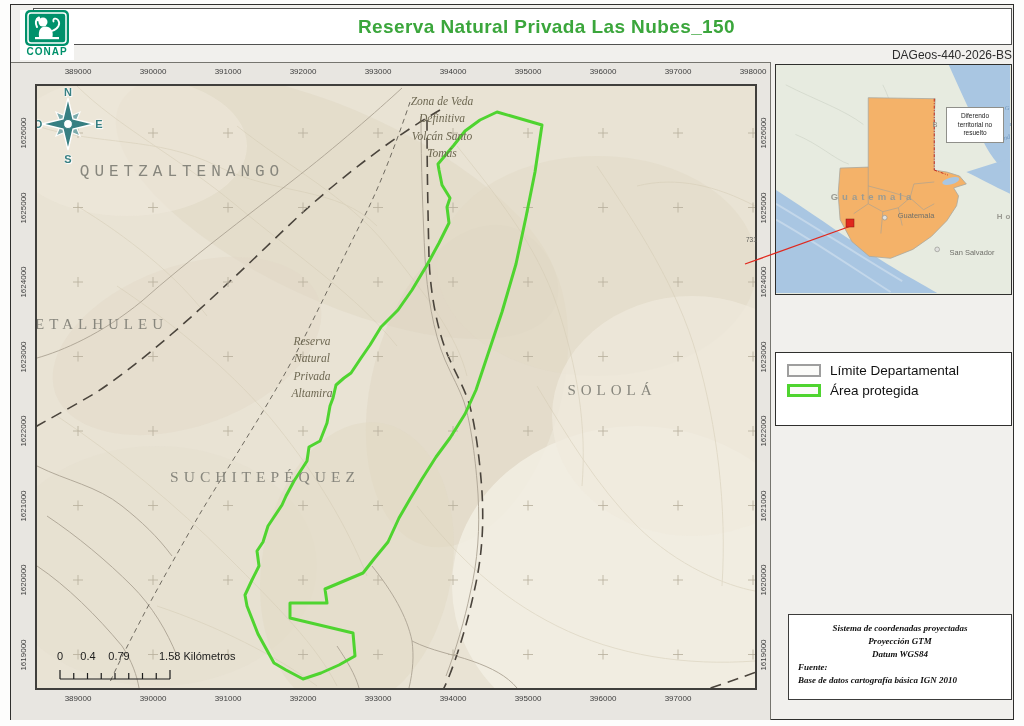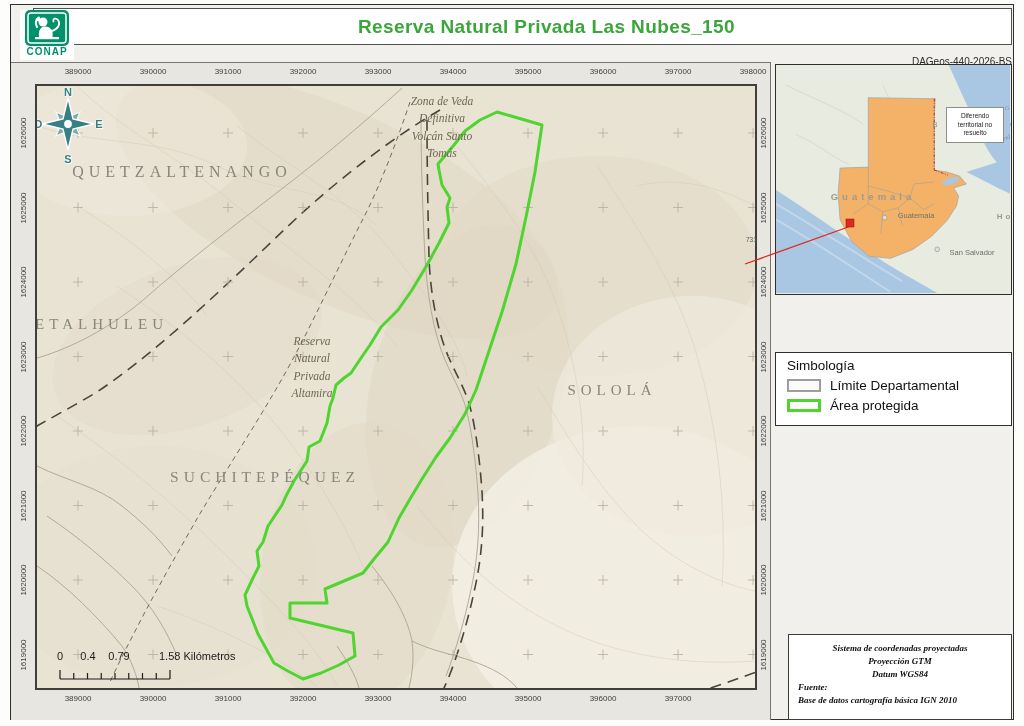--- a/index.html
+++ b/index.html
@@ -9,21 +9,21 @@
          border:1.5px solid #2f2f2d;background:#f1f0ed;box-sizing:border-box;}
   .band{position:absolute;left:11px;top:62px;width:760px;height:658px;
         background:#e8e6e1;border-top:1px solid #76756f;border-right:1px solid #76756f;box-sizing:border-box;}
   .header{position:absolute;left:33px;top:8px;width:979px;height:37px;background:#fff;
           border:1px solid #515150;box-sizing:border-box;display:flex;align-items:center;justify-content:center;}
   .title{font-size:19px;font-weight:600;letter-spacing:.4px;color:var(--title-green,#3BA63C);margin-left:48px;}
   .logo-wrap{position:absolute;left:20px;top:10px;width:54px;height:50px;background:#fff;text-align:center;z-index:5;}
   .logo-box{width:44px;height:36px;margin:0 auto;border-radius:5px;background:var(--conap-green,#00916B);position:relative;}
   .logo-box svg{position:absolute;left:0;top:0;}
   .logo-text{font-size:10px;font-weight:bold;letter-spacing:1px;color:var(--conap-green,#00916B);line-height:12px;}
-  .docid{position:absolute;left:800px;top:48px;width:212px;text-align:right;font-size:10px;color:#2c2c2c;margin-top:8px;}
+  .docid{position:absolute;left:800px;top:48px;width:212px;text-align:right;font-size:12px;color:#2c2c2c;}
   .map-frame{position:absolute;left:35px;top:84px;width:722px;height:606px;
              border:2px solid #403f3c;background:#e9e3d4;box-sizing:border-box;overflow:hidden;}
   .map-frame>svg{position:absolute;left:0;top:0;}
   .tick{position:absolute;font-size:8px;color:#3d3d3d;transform:translate(-50%,-50%);white-space:nowrap;}
   .tick.rot{transform:translate(-50%,-50%) rotate(-90deg);}
   .dept{position:absolute;transform:translate(-50%,-50%);font-family:"Liberation Serif",serif;
         color:#87867d;letter-spacing:5px;font-size:15px;white-space:nowrap;}
   .place{position:absolute;transform:translate(-50%,-50%);font-family:"Liberation Serif",serif;font-style:italic;
          color:#6d6751;font-size:11.5px;text-align:center;line-height:1.5;white-space:nowrap;}
   .cdir{position:absolute;transform:translate(-50%,-50%);color:var(--compass-teal,#377F82);font-weight:bold;font-size:11px;
@@ -42,21 +42,21 @@
             font-size:6.5px;color:#222;text-align:center;display:flex;align-items:center;justify-content:center;line-height:1.35;padding:1px;box-sizing:border-box;}
   .legend{position:absolute;left:775px;top:352px;width:237px;height:74px;background:#fff;
           border:1.5px solid #2f2f2d;box-sizing:border-box;padding:5px 0 0 11px;}
   .legend-title{font-size:13.5px;color:#111;}
   .legend-row{display:flex;align-items:center;margin-top:5px;}
   .legend-swatch{width:34px;height:13px;background:#fbfbf9;border:2px solid #9e9e9e;margin-right:9px;box-sizing:border-box;}
   .legend-swatch.area{border-width:3px;}
   .legend-label{font-size:13.5px;color:#111;}
   .credits{position:absolute;left:788px;top:614px;width:224px;height:86px;background:#fff;border:1px solid #3c3c3b;
            box-sizing:border-box;padding:7px 9px 0 9px;font-family:"Liberation Serif",serif;font-style:italic;
-           font-weight:bold;font-size:9px;line-height:1.45;color:#101010;margin-top:20px;}
+           font-weight:bold;font-size:9px;line-height:1.45;color:#101010;}
   .c-center{text-align:center;}
   .c-just{text-align:justify;}
   .overlay{position:absolute;left:0;top:0;width:1024px;height:726px;pointer-events:none;z-index:9;}
   .leader-label{position:absolute;left:746px;top:236px;font-size:6.5px;color:#5b5b57;z-index:10;}
 </style>
 </head>
 <body>
 
 <div class="frame"></div>
 <div class="band"></div>
@@ -136,21 +136,21 @@
   <svg style="position:absolute;left:3px;top:10px;" width="56" height="56" viewBox="0 0 56 56">
     <path d="M40,16 L35,28 L40,40 L28,35 L16,40 L21,28 L16,16 L28,21 Z" fill="#6fa5a8" stroke="#fff" stroke-width="1.2" opacity=".9"></path>
     <path d="M28,2 L33,23 L54,28 L33,33 L28,54 L23,33 L2,28 L23,23 Z" style="fill:var(--compass-teal,#377F82)" stroke="#fff" stroke-width="1.4"></path>
     <circle cx="28" cy="28" r="4.5" fill="#fff" style="stroke:var(--compass-teal,#377F82)" stroke-width="1.2"></circle>
   </svg>
   <span class="cdir" style="left:31px;top:6px;">N</span>
   <span class="cdir" style="left:62px;top:38px;">E</span>
   <span class="cdir" style="left:31px;top:73px;">S</span>
   <span class="cdir" style="left:1px;top:38px;">O</span>
 
-  <span class="dept" style="left:145px;top:86px;font-size:16px;">QUETZALTENANGO</span>
+  <span class="dept" style="left:145px;top:86px;font-size:16px;font-family:Liberation Mono, monospace;">QUETZALTENANGO</span>
   <span class="dept" style="left:57px;top:238px;">RETALHULEU</span>
   <span class="dept" style="left:575px;top:304px;">SOLOLÁ</span>
   <span class="dept" style="left:228px;top:391px;font-size:15.5px;">SUCHITEPÉQUEZ</span>
 
   <div class="place" style="left:405px;top:41px;">
     <div>Zona de Veda</div>
     <div>Definitiva</div>
     <div>Volcán Santo</div>
     <div>Tomás</div>
   </div>
@@ -247,21 +247,20 @@
   <div class="note-box">Diferendo territorial no resuelto</div>
 </div>
 
 <svg class="overlay" viewBox="0 0 1024 726">
   <line x1="745" y1="264" x2="851" y2="226" style="stroke:var(--red,#E0281E)" stroke-width="1.3"></line>
   <rect x="846" y="219" width="8" height="8" style="fill:var(--red,#E0281E)" stroke="#7e1b14" stroke-width=".5"></rect>
 </svg>
 <span class="leader-label">731</span>
 
 <div class="legend">
-  <div class="legend-title">Simbología</div>
   <div class="legend-row">
     <div class="legend-swatch" id="sw0" style="border-color: rgb(158, 158, 158);"></div>
     <div class="legend-label">Límite Departamental</div>
   </div>
   <div class="legend-row">
     <div class="legend-swatch area" id="sw1" style="border-color: rgb(79, 212, 48);"></div>
     <div class="legend-label">Área protegida</div>
   </div>
 </div>
 

